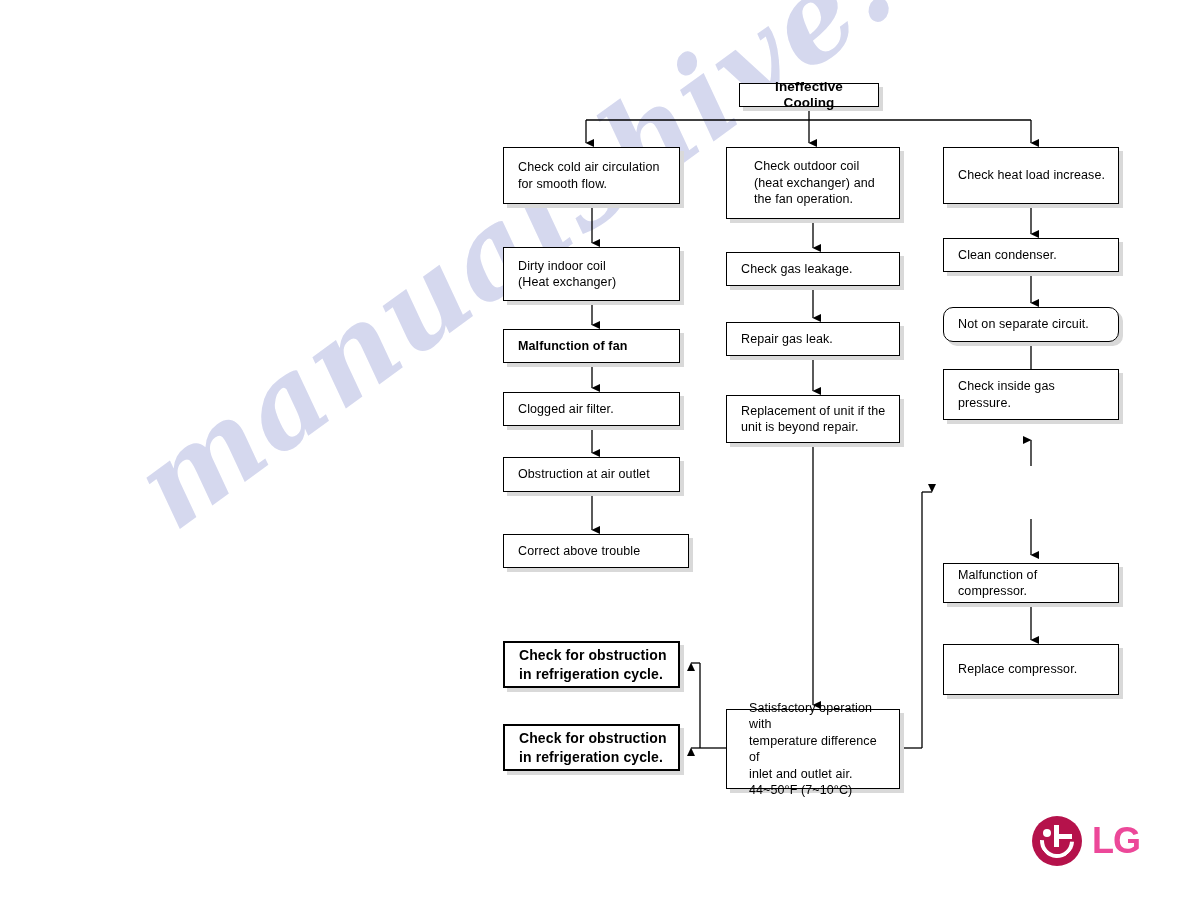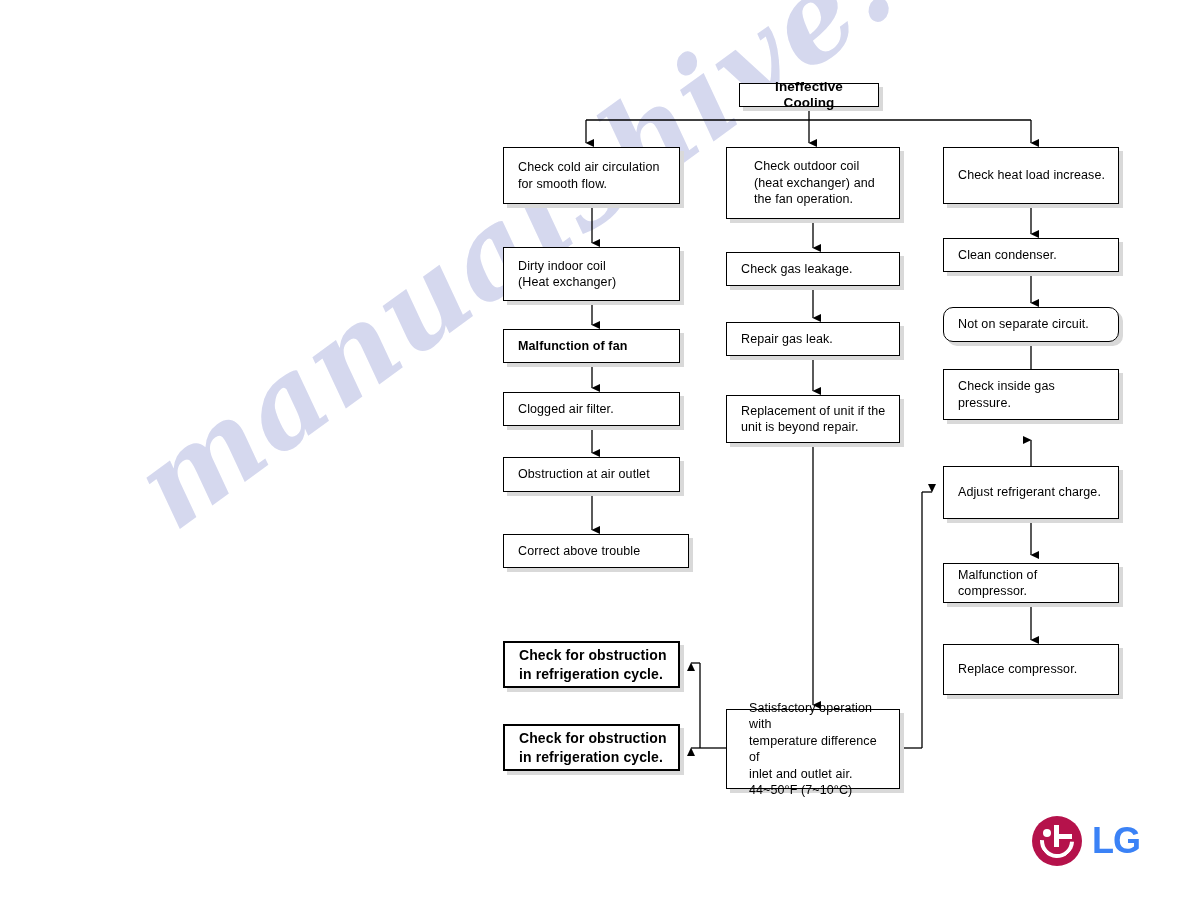--- a/index.html
+++ b/index.html
@@ -145,21 +145,21 @@
     left: 27px;
     top: 18px;
     width: 13px;
     height: 5px;
     background: #ffffff;
   }
   #lg-logo .lg-word {
     font-family: "Liberation Sans", sans-serif;
     font-weight: 700;
     font-size: 36px;
-    color: #3b82f6;
+    color: #ec4899;
     letter-spacing: -1px;
     line-height: 1;
   }
 </style>
 </head>
 <body>
 
 <div id="page">
 
   <div id="watermark">
@@ -282,23 +282,20 @@
   </div>
   <div class="node" style="left:943px; top:238px; width:176px; height:34px;">
     <span class="node-text">Clean condenser.</span>
   </div>
   <div class="node" style="left:943px; top:307px; width:176px; height:35px;border-radius:10px;">
     <span class="node-text">Not on separate circuit.</span>
   </div>
   <div class="node" style="left:943px; top:369px; width:176px; height:51px;">
     <span class="node-text">Check inside gas pressure.</span>
   </div>
-  <div class="node" style="left:943px; top:466px; width:176px; height:53px;">
-    <span class="node-text">Adjust refrigerant  charge.</span>
-  </div>
   <div class="node" style="left:943px; top:563px; width:176px; height:40px;">
     <span class="node-text">Malfunction of compressor.</span>
   </div>
   <div class="node" style="left:943px; top:644px; width:176px; height:51px;">
     <span class="node-text">Replace compressor.</span>
   </div>
 
   <div id="lg-logo">
     <div class="lg-mark">
       <div class="mouth"></div>

